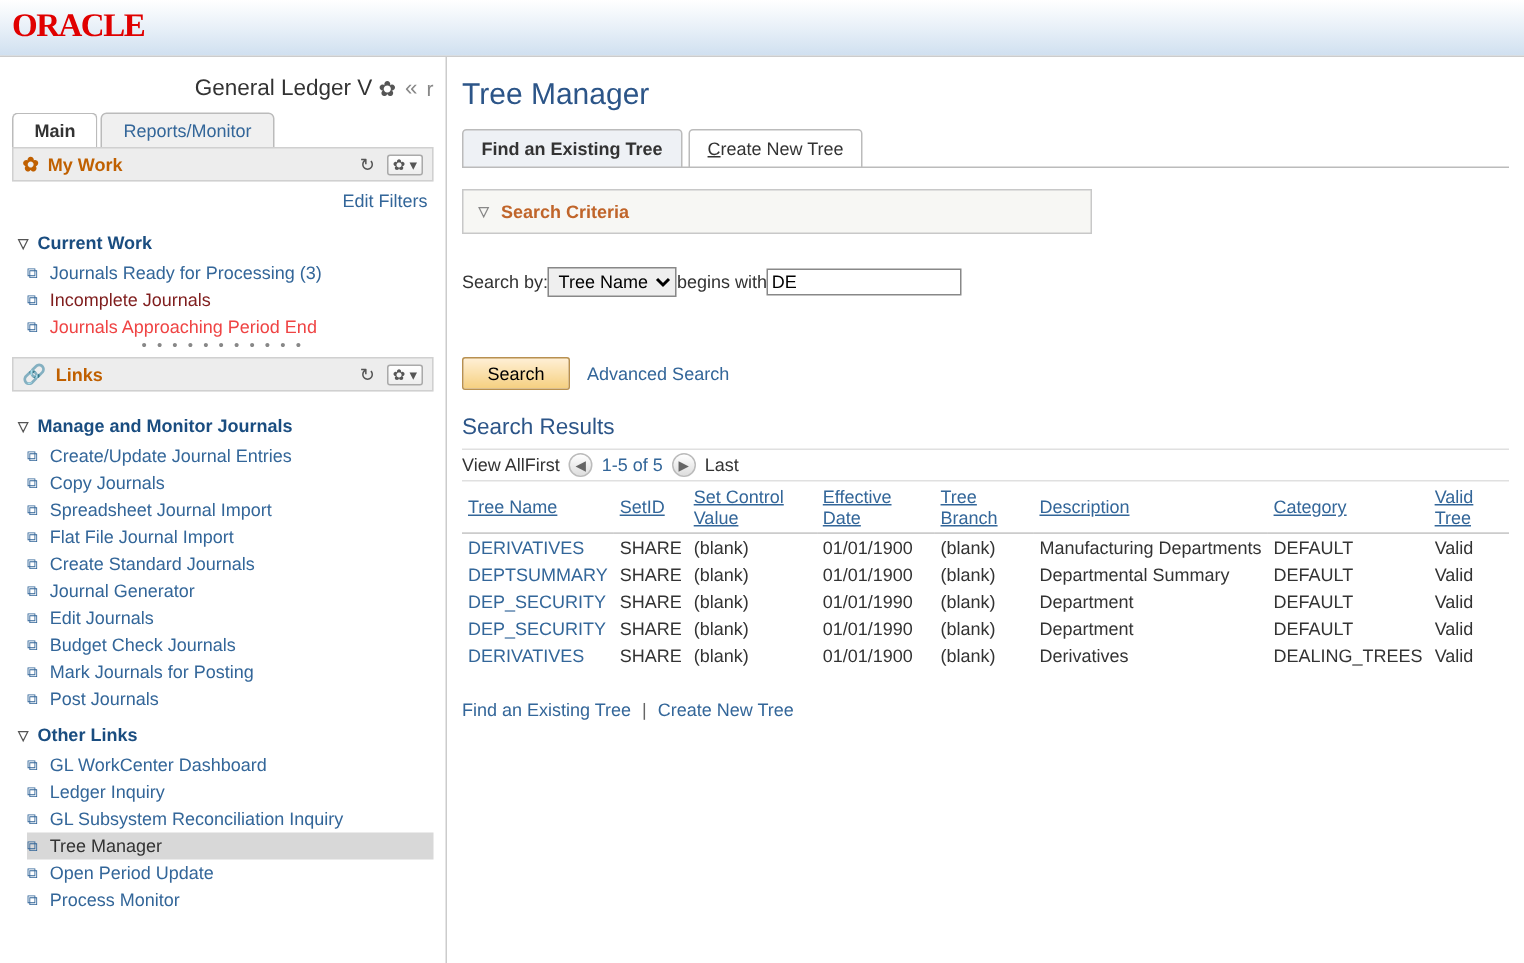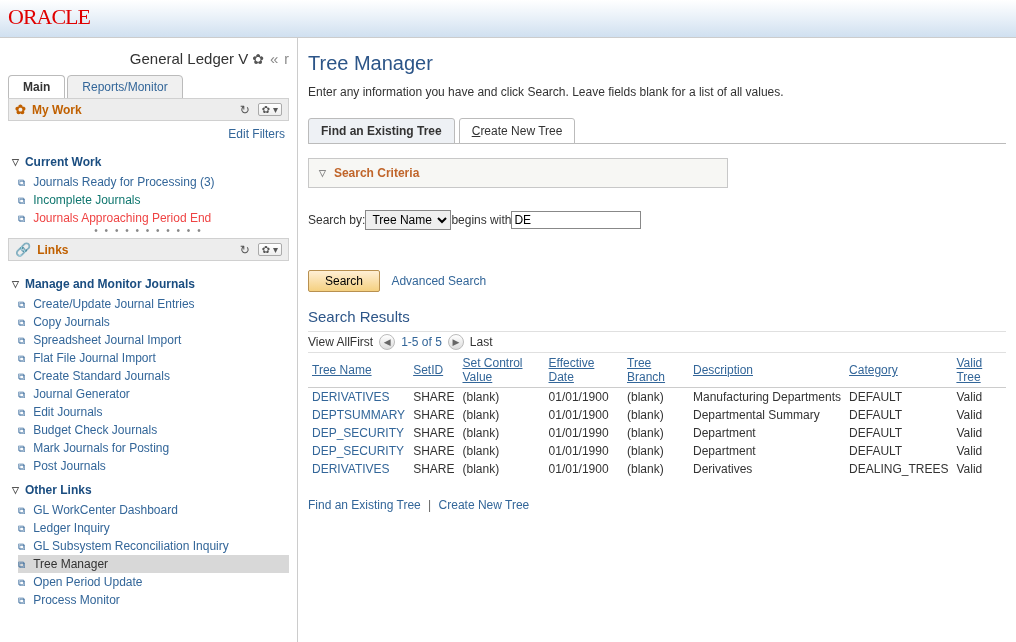--- a/index.html
+++ b/index.html
@@ -13,21 +13,21 @@
     overflow: hidden;
   }
   .brand-bar {
     background: linear-gradient(to bottom, #ffffff 0%, #e8f0f8 50%, #d0e0f0 100%);
     height: 38px;
     padding: 4px 8px;
     border-bottom: 1px solid #ccc;
   }
   .brand-logo {
     font-family: Georgia, 'Times New Roman', serif;
-    font-weight: normal;
+    font-weight: bold;
     font-size: 22px;
     color: #E00000;
     letter-spacing: -1px;
   }
   .layout { display: flex; height: calc(100% - 38px); }
   .sidebar {
     width: 298px;
     border-right: 1px solid #ccc;
     display: flex;
     flex-direction: column;
@@ -206,21 +206,21 @@
         <span class="chev">▽</span>
         <span>Current Work</span>
       </div>
     <ul class="tree-list">
         <li>
           <span class="popicon">⧉</span>
           <span><a href="#">Journals Ready for Processing (3)</a></span>
         </li>
         <li>
           <span class="popicon">⧉</span>
-          <span style="color: #0f766e; text-align: center;">Incomplete Journals</span>
+          <span style="color: #7f1d1d; text-align: center;">Incomplete Journals</span>
         </li>
         <li>
           <span class="popicon">⧉</span>
           <span style="color: #ef4444;">Journals Approaching Period End</span>
         </li>
       </ul>
     <div class="dots">• • • • • • • • • • •</div>
 
     <div class="section-header" style="margin-top:2px;">
       <span class="section-title">
@@ -307,21 +307,20 @@
         </li>
         <li>
           <span class="popicon">⧉</span>
           <span><a href="#">Process Monitor</a></span>
         </li>
       </ul>
   </div>
 
   <div class="main">
     <h1 class="page-title">Tree Manager</h1>
-    <div class="instruct">Enter any information you have and click Search. Leave fields blank for a list of all values.</div>
 
     <div class="subtabs">
       <div class="subtab active">Find an Existing Tree</div>
       <div class="subtab"><span class="ul">C</span><span>reate New Tree</span></div>
     </div>
 
     <div class="criteria-box">
       <div class="criteria-title">
           <span class="chev" style="color:#888">▽</span>
           <span>Search Criteria</span>

